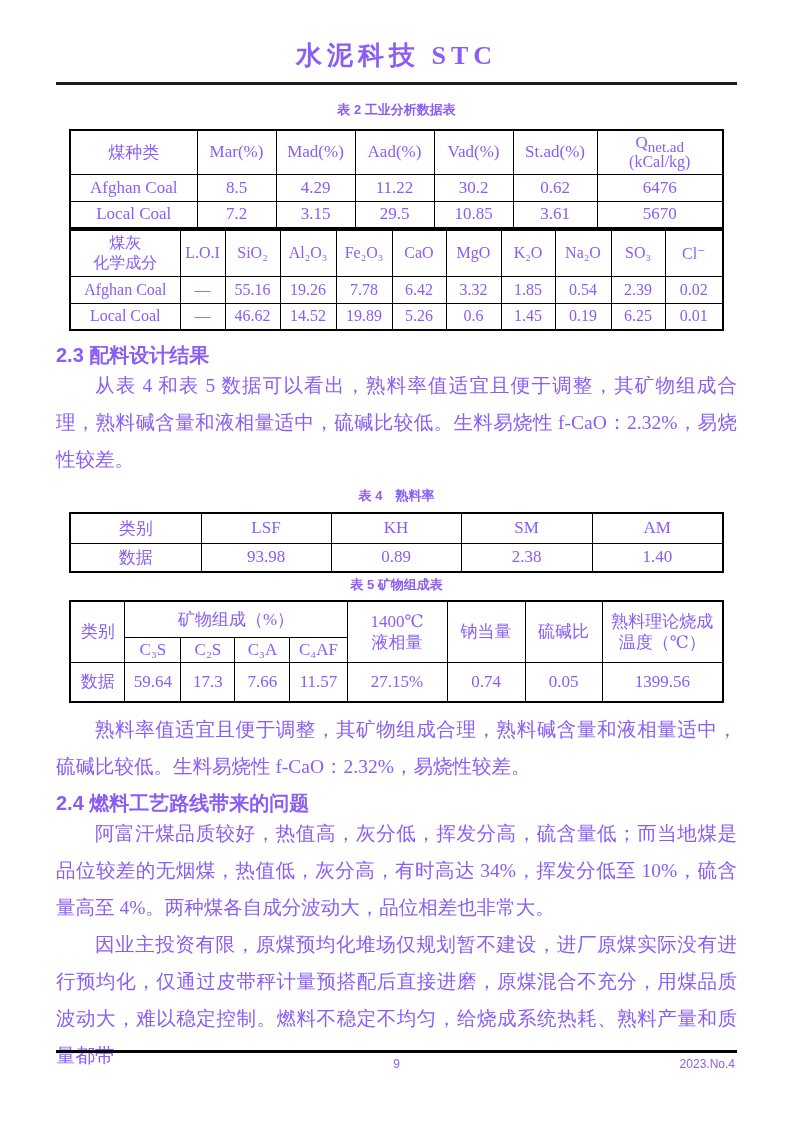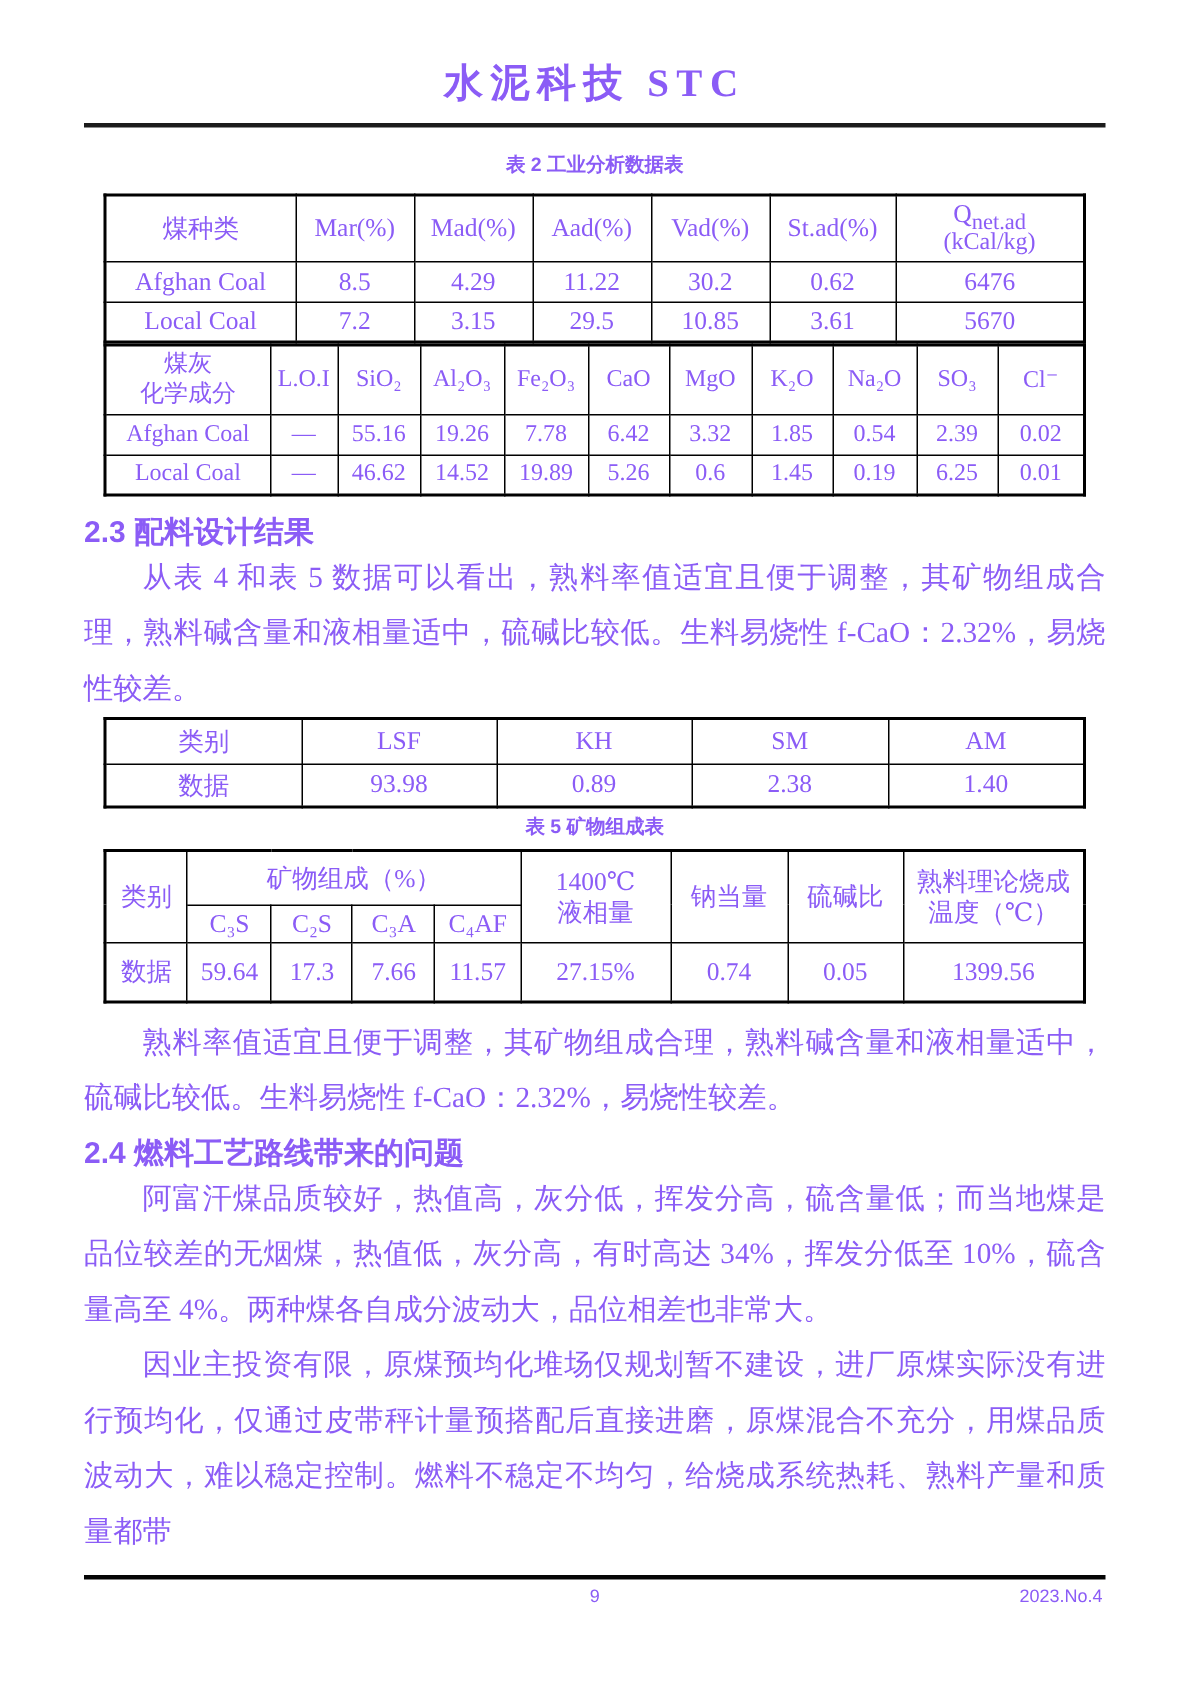--- a/index.html
+++ b/index.html
@@ -168,20 +168,21 @@
       <td>0.19</td>
       <td>6.25</td>
       <td>0.01</td>
     </tr>
   </tbody>
     </table>
 
   <div class="sec-heading">2.3 配料设计结果</div>
   <p class="body-p">从表 4 和表 5 数据可以看出，熟料率值适宜且便于调整，其矿物组成合理，熟料碱含量和液相量适中，硫碱比较低。生料易烧性 f-CaO：2.32%，易烧性较差。</p>
 
+  <div class="table-caption cap-t4">表 4　熟料率</div>
   <table class="t4">
     <colgroup>
       <col style="width:131px">
         <col style="width:130px">
         <col style="width:130px">
         <col style="width:131px">
         <col style="width:131px">
     </colgroup>
     <tbody>
         <tr class="hrow">

